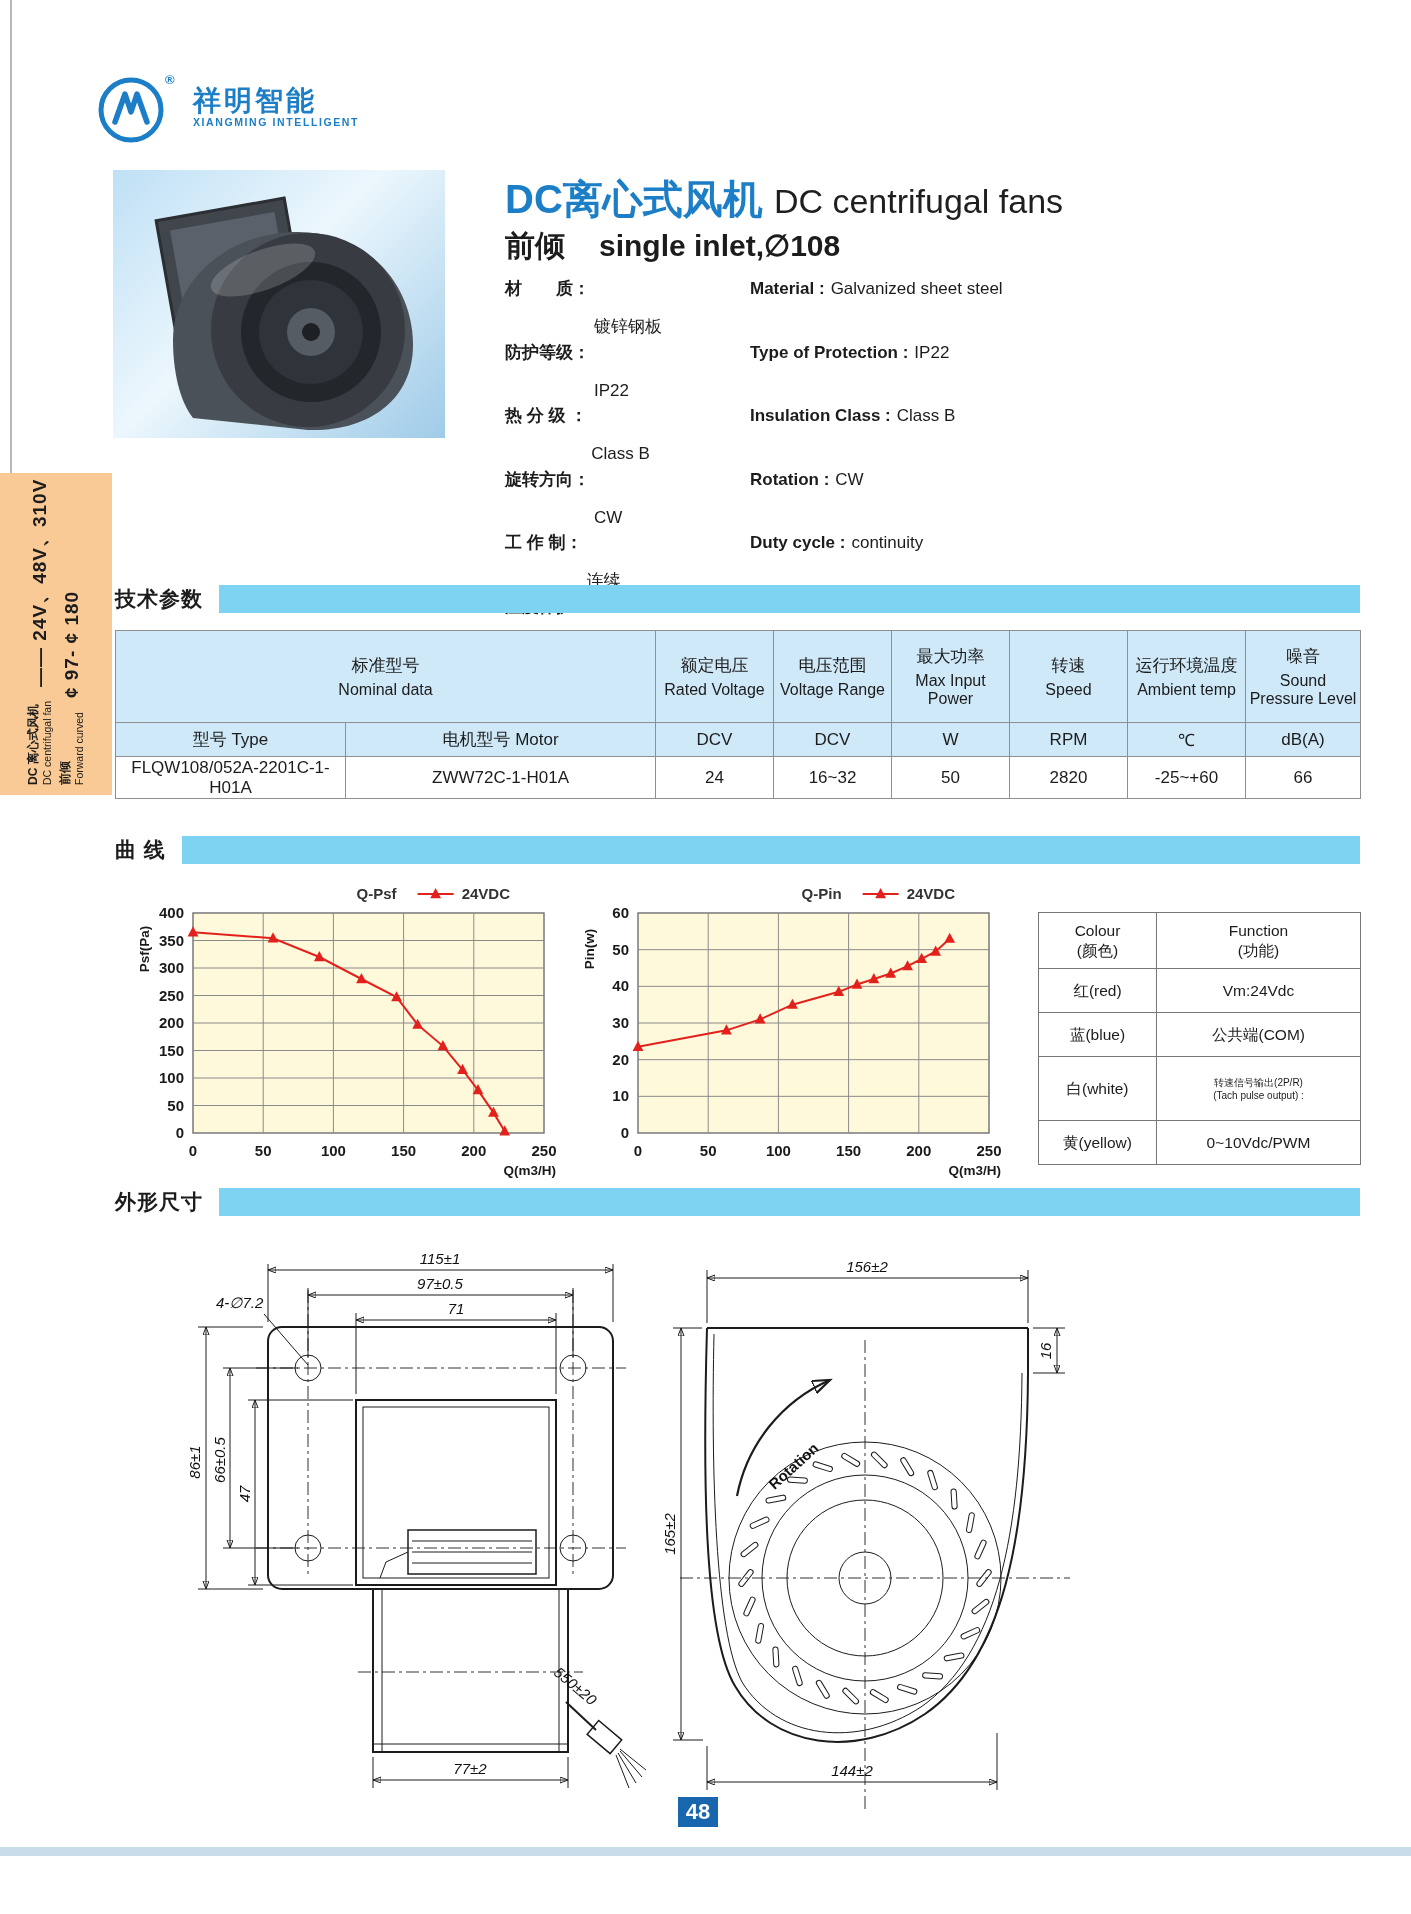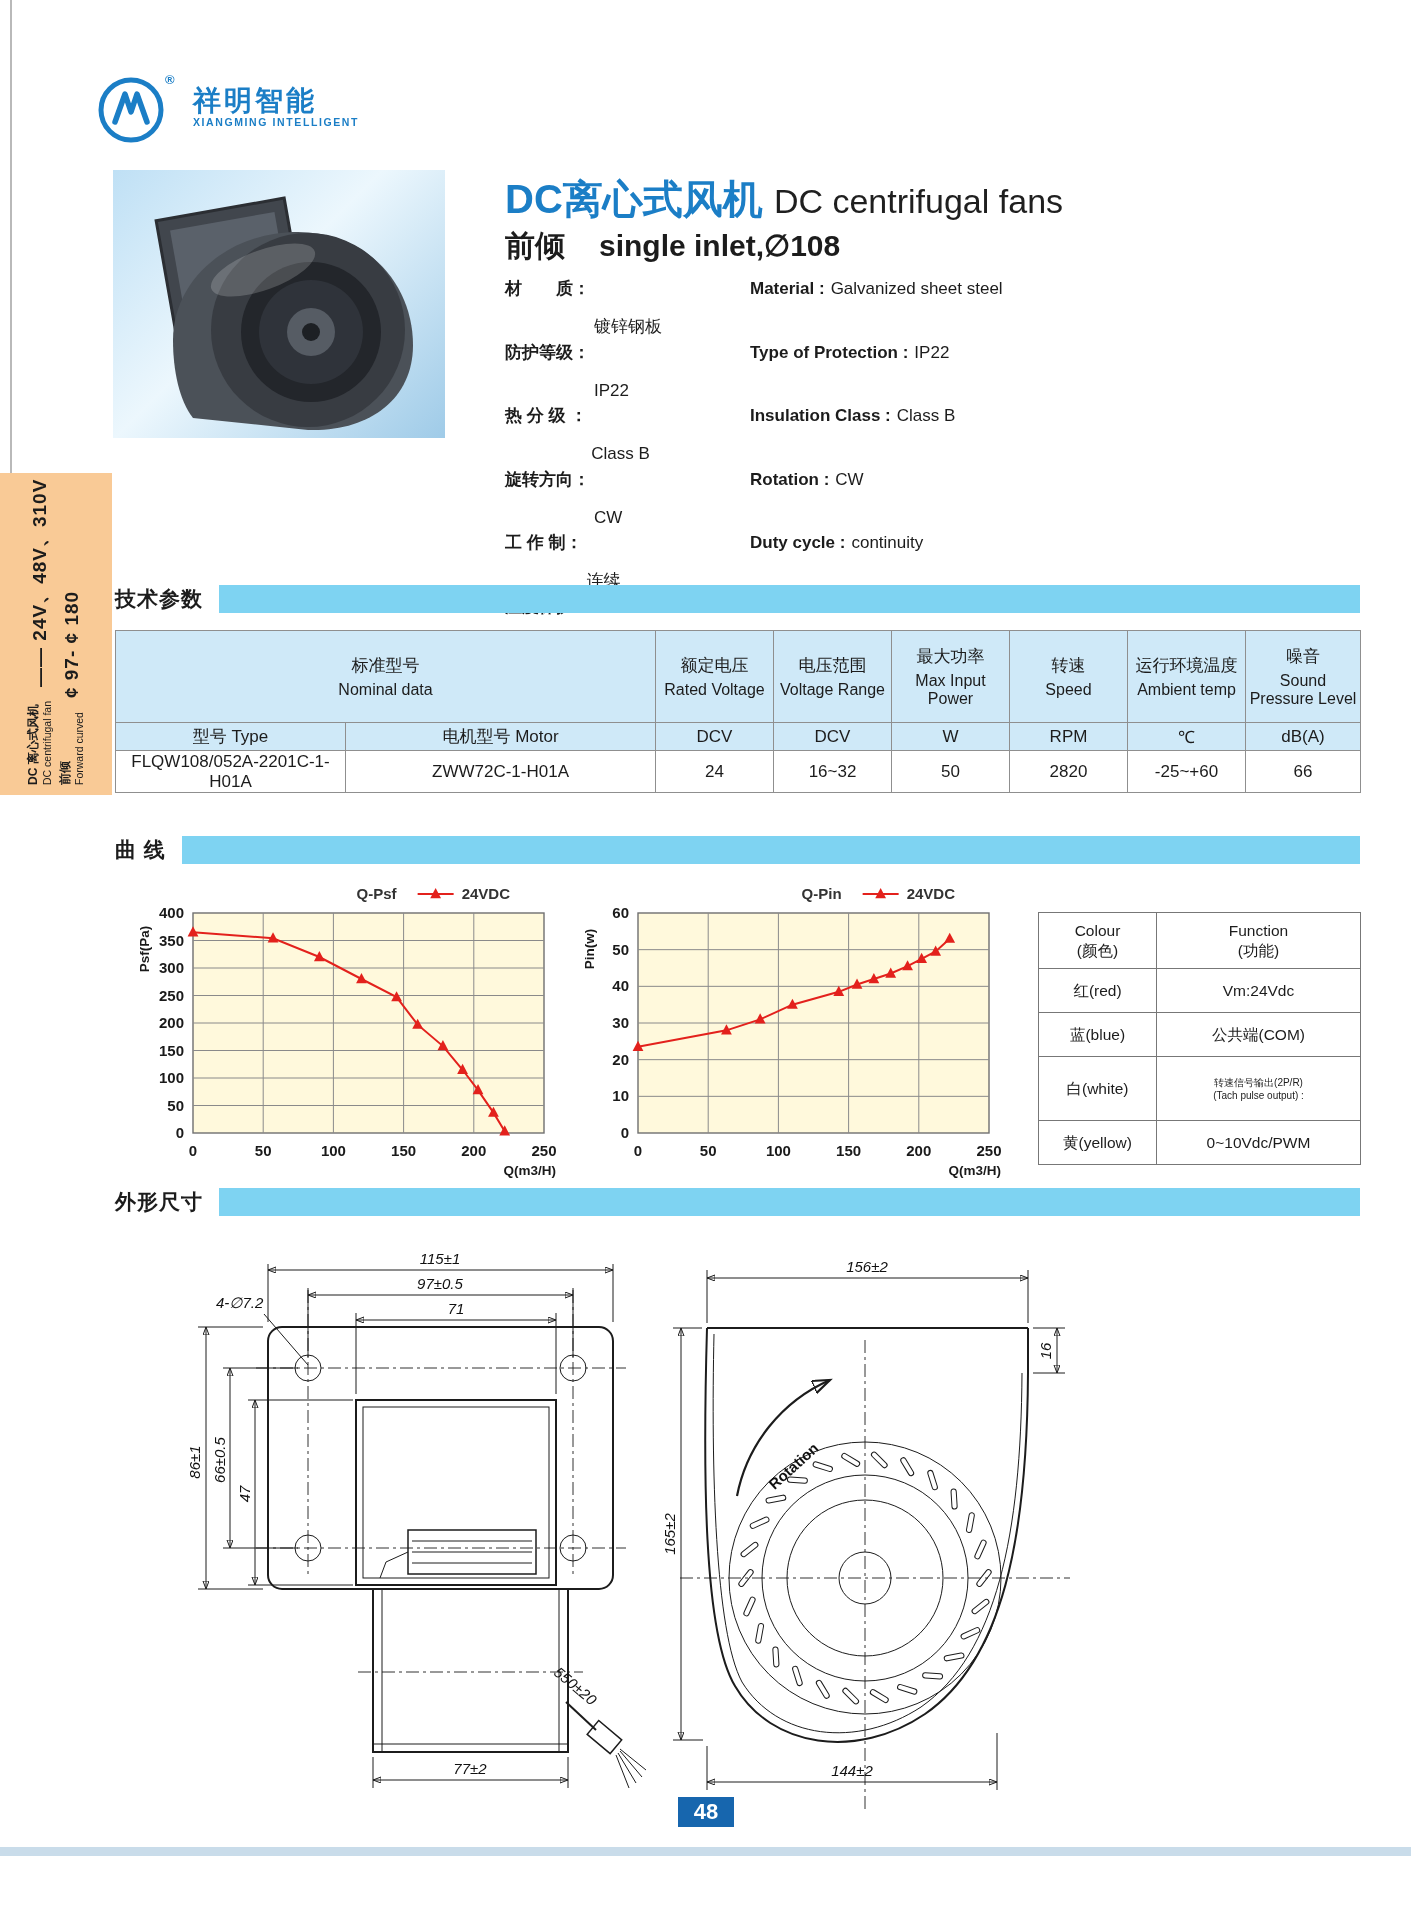--- a/index.html
+++ b/index.html
@@ -48,21 +48,21 @@
 
   
   .section{display:flex;align-items:center;width:1245px;left:115px;}
   .section .lbl{font-weight:bold;font-size:21px;letter-spacing:1px;white-space:nowrap;}
   .section .bar{flex:1;height:28px;background:var(--banner);margin-left:16px;}
 
   
   table.params{left:115px;top:630px;width:1245px;border-collapse:collapse;table-layout:fixed;padding-left:23px;}
   table.params td{border:1.5px solid #8f8f8f;text-align:center;vertical-align:middle;font-size:17px;}
   table.params tr.h1 td{background:var(--thead);height:92px;}
-  table.params tr.h2 td{background:var(--thead);height:28px;text-align:center;}
+  table.params tr.h2 td{background:var(--thead);height:34px;text-align:center;}
   table.params tr.dr td{height:42px;background:#fff;}
   table.params .cn2{display:block;}
   table.params .en2{display:block;font-size:16px;margin-top:4px;}
 
   
   .chart{width:437px;height:300px;}
   .ct{font-size:15px;font-weight:bold;fill:#333;}
   .tick{font-size:15px;font-weight:bold;fill:#1a1a1a;}
   .axlab{font-size:13.5px;font-weight:bold;fill:#1a1a1a;}
 
@@ -77,21 +77,21 @@
   
   .drw text{font-family:"Liberation Sans",sans-serif;font-size:15px;font-style:italic;fill:#111;}
   .drw .noital{font-style:normal;}
   .drw line,.drw path,.drw rect,.drw circle,.drw polyline{stroke:#1c1c1c;fill:none;}
   .drw .dim{stroke-width:1;}
   .drw .ext{stroke-width:1;}
   .drw .out{stroke-width:2;}
   .drw .thin{stroke-width:1;}
   .drw .cl{stroke-width:0.9;stroke-dasharray:13 4 3 4;}
 
-  .pagenum{left:678px;top:1797px;width:56px;height:30px;background:var(--pagenum);color:#fff;
+  .pagenum{left:678px;top:1797px;width:40px;height:30px;background:var(--pagenum);color:#fff;
            font-size:22px;font-weight:bold;display:flex;align-items:center;justify-content:center;}
   .botbar{left:0;top:1847px;width:1411px;height:9px;background:#c9dcea;}
 </style>
 </head>
 <body>
 
 <div class="page">
 
   <div class="abs side-rule"></div>
   <div class="abs side-band"></div>

